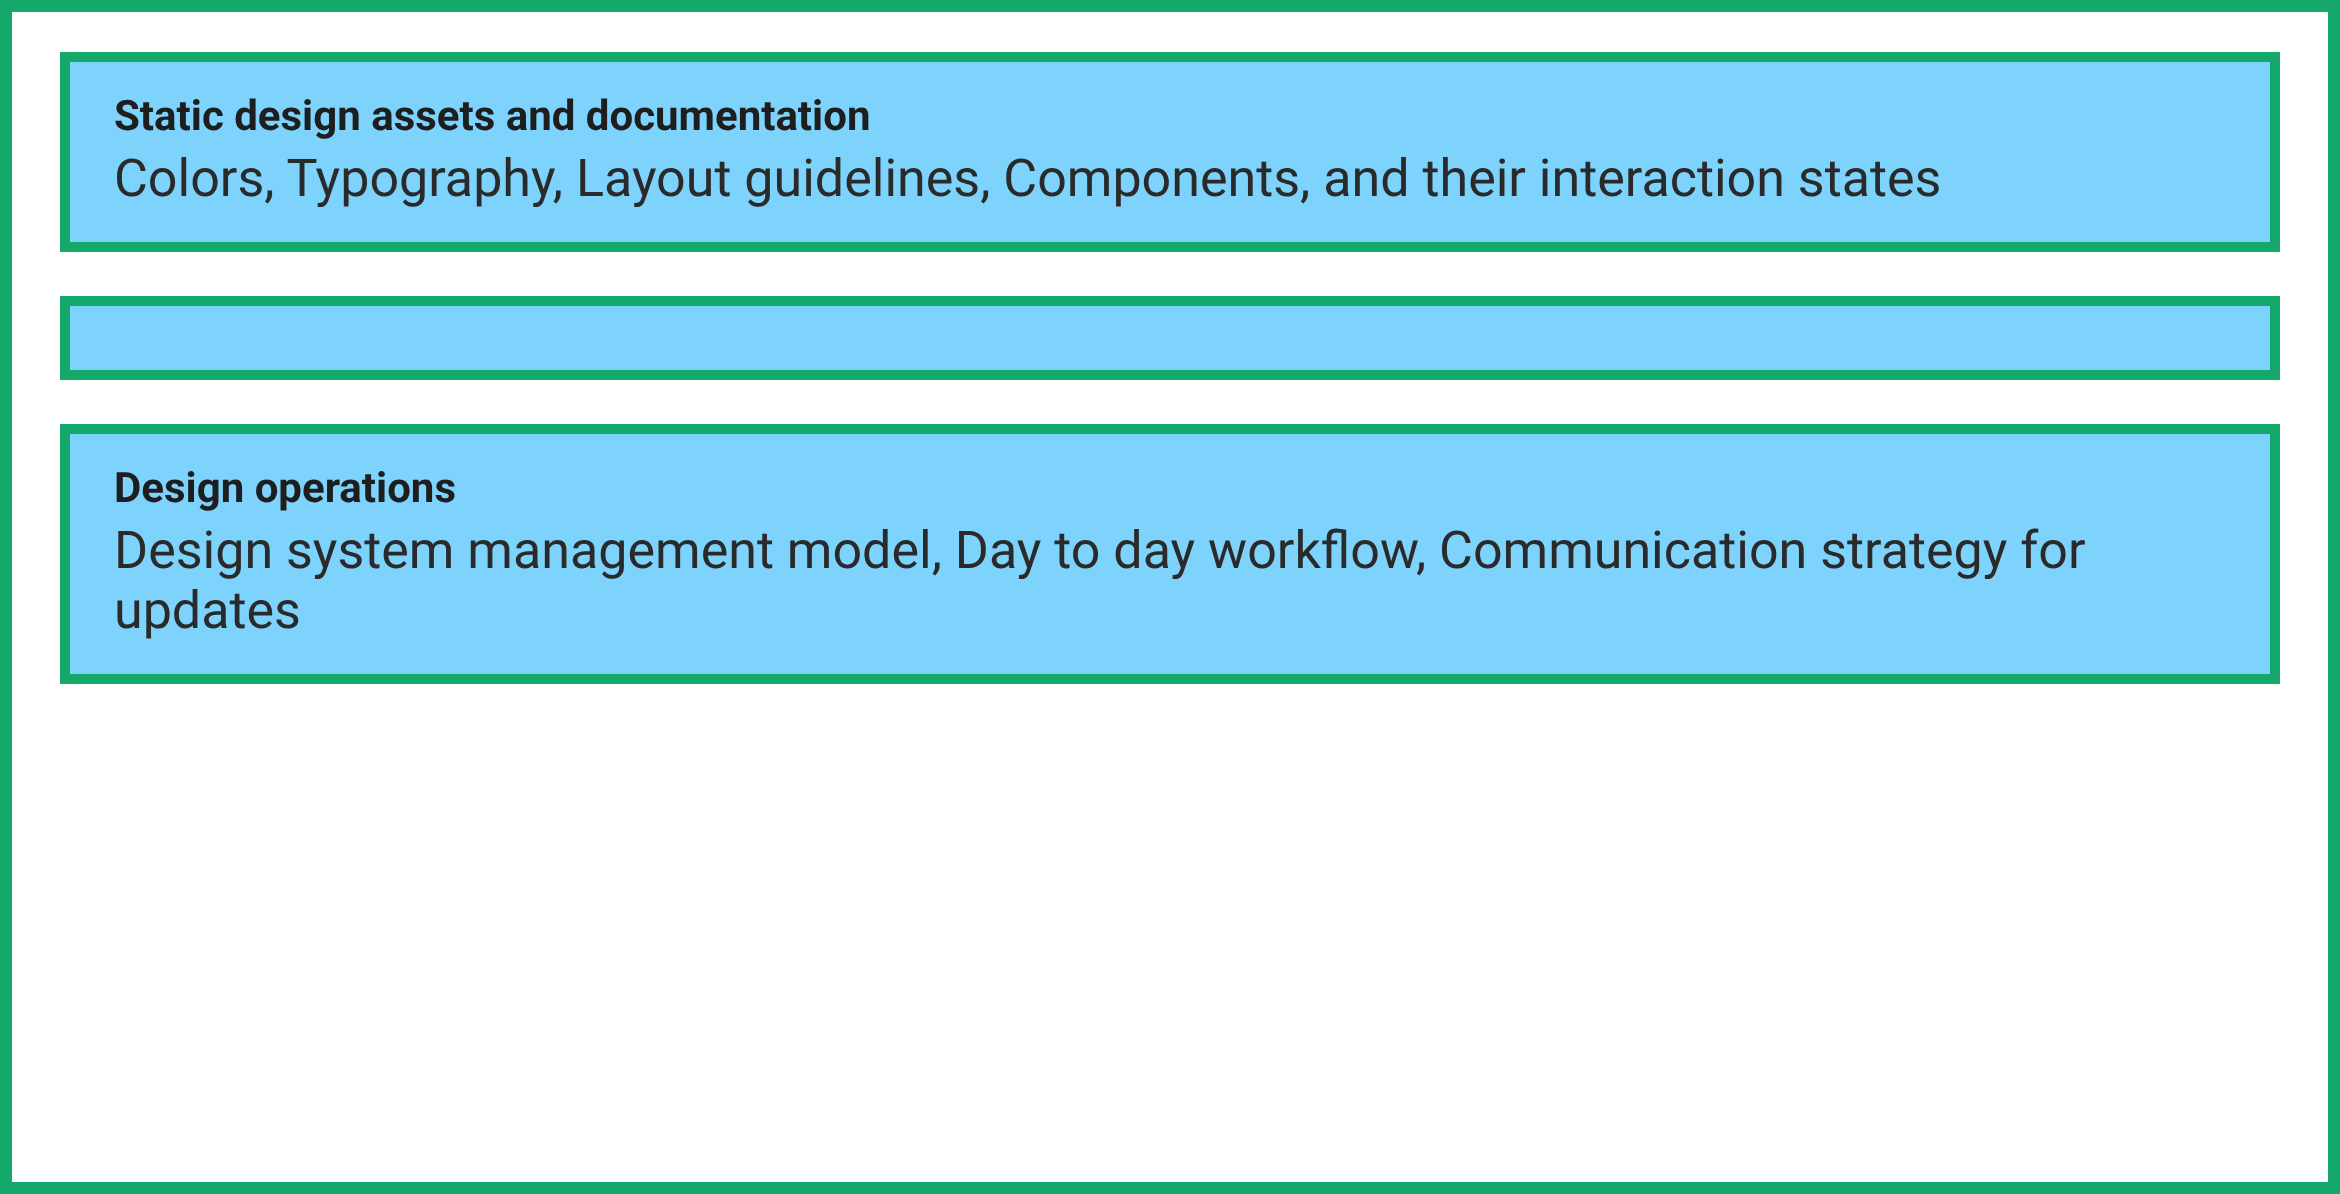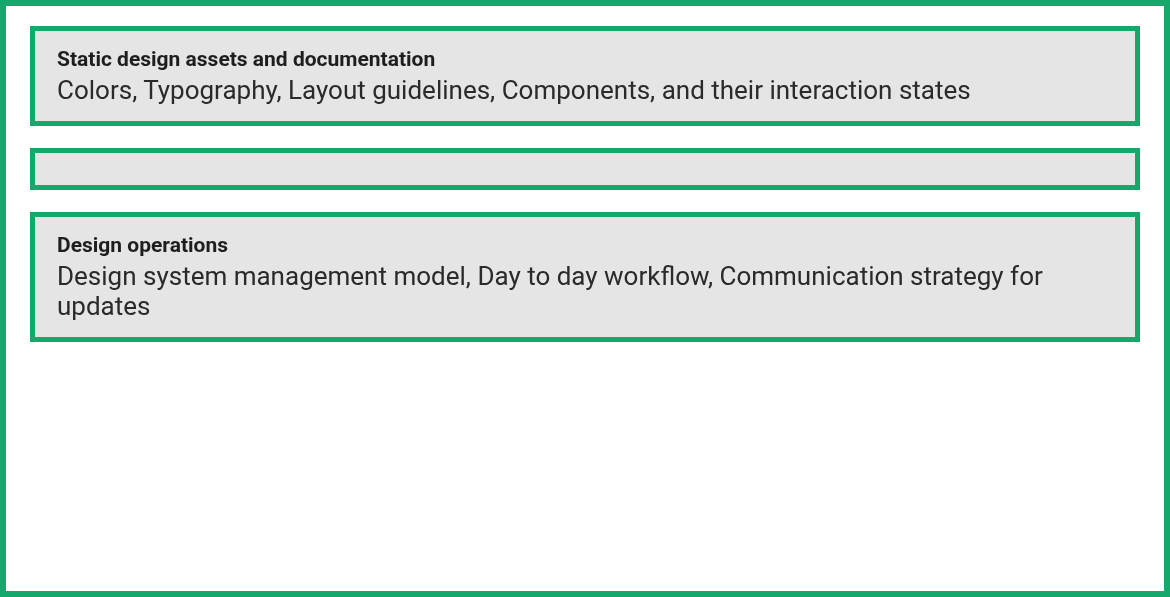--- a/index.html
+++ b/index.html
@@ -31,21 +31,21 @@
     }
     .cards {
       display: flex;
       flex-direction: column;
       gap: 22px;
       flex: 1;
     }
     .card {
       border: 5px solid #14a86b;
       padding: 16px 22px;
-      background: #e5e5e5;
+      background: #7dd3fc;
     }
     .card-title {
       font-size: 21px;
       font-weight: 700;
       color: #1e1e1e;
       margin-bottom: 4px;
     }
     .card-desc {
       font-size: 26px;
       font-weight: 400;

